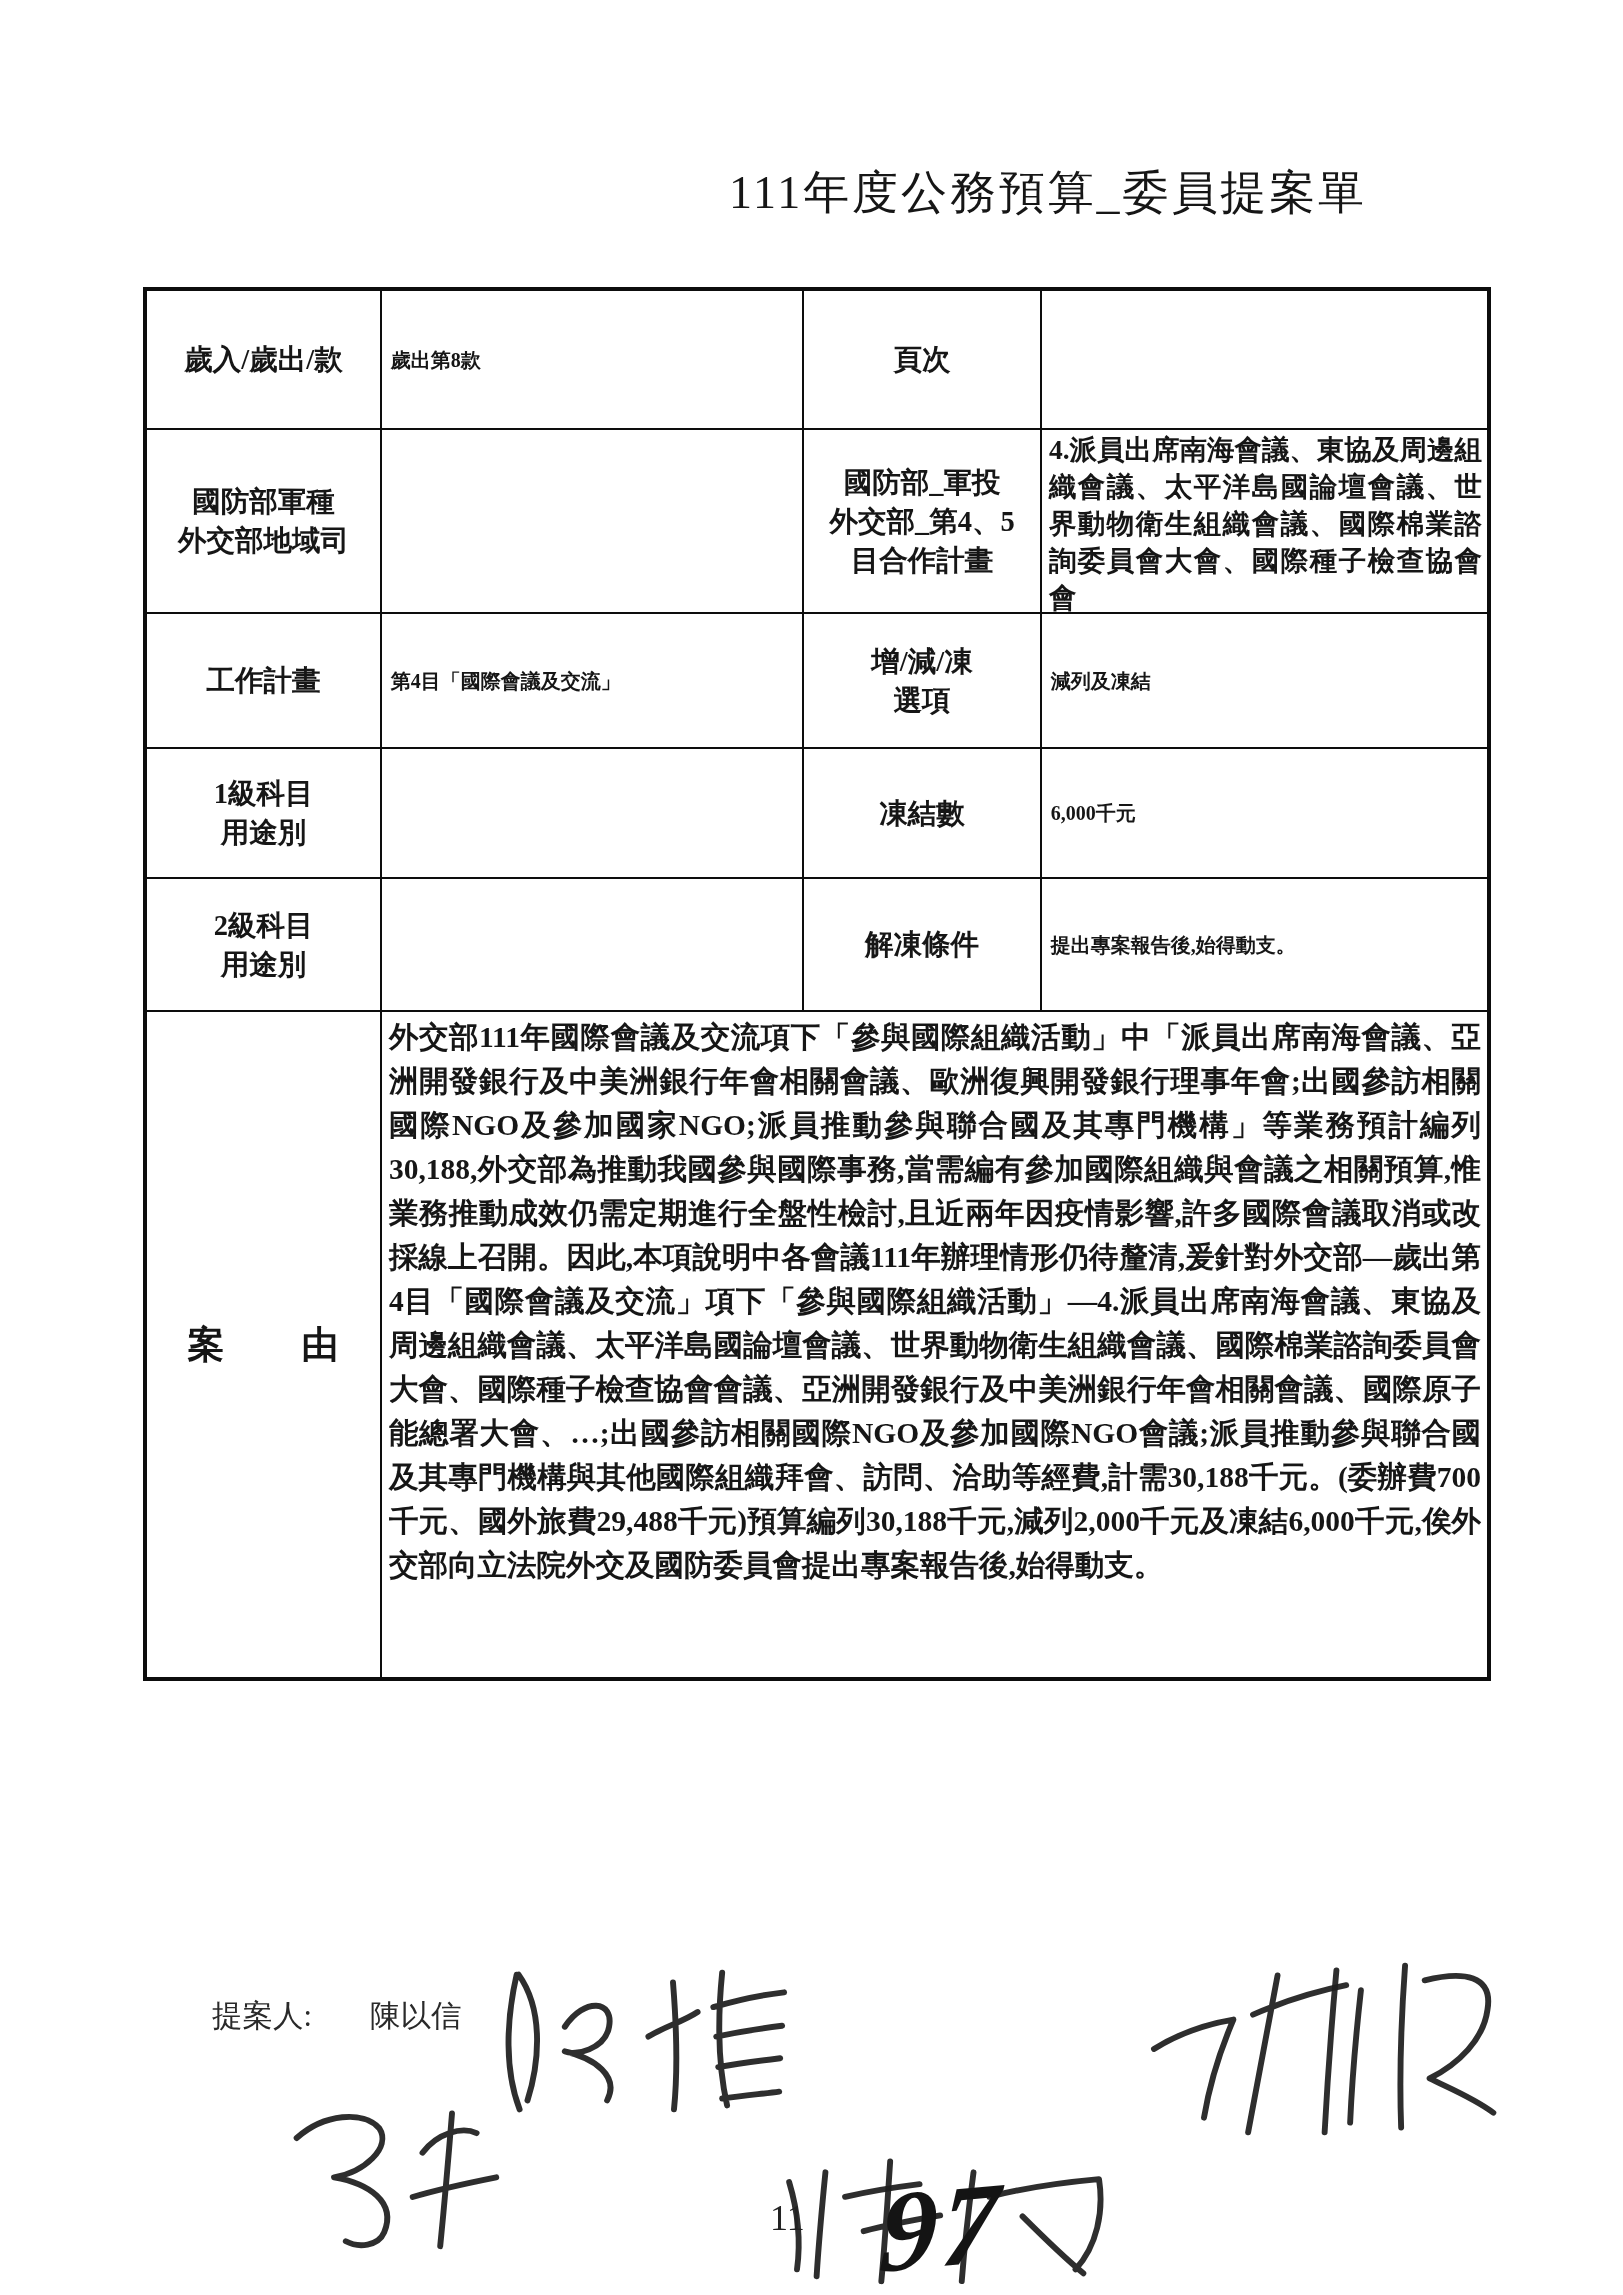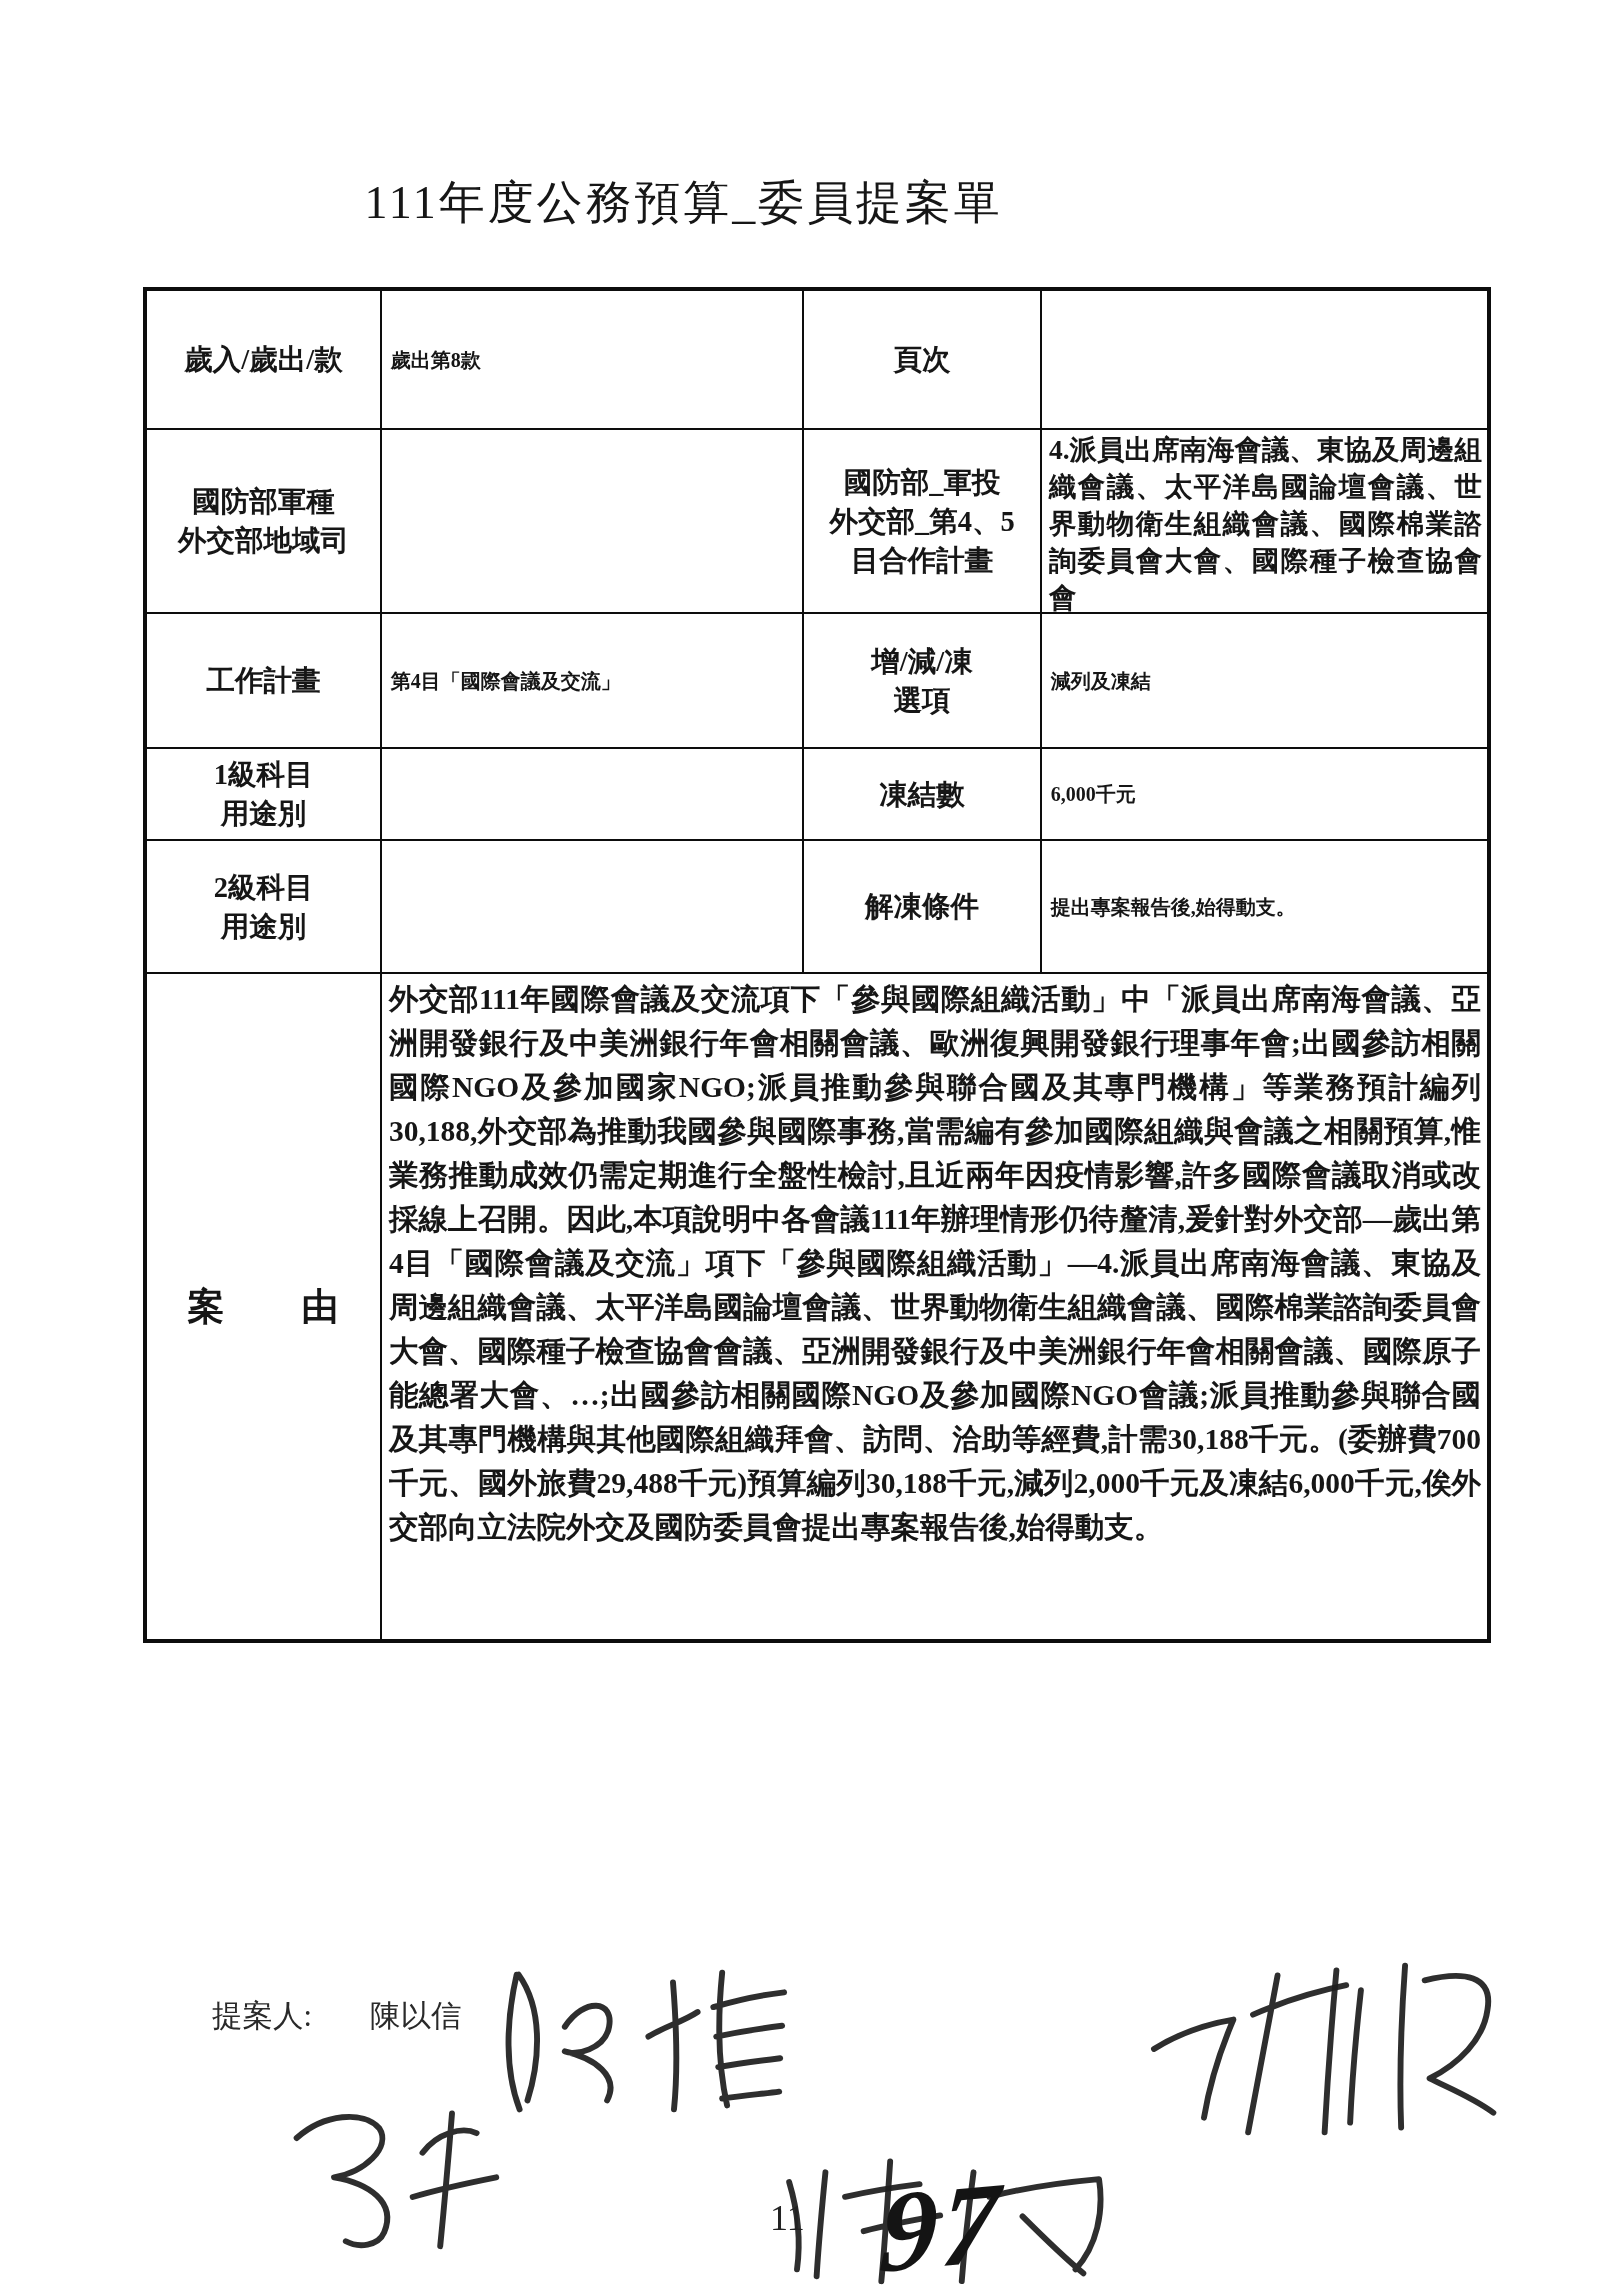--- a/index.html
+++ b/index.html
@@ -5,22 +5,22 @@
   html,body{margin:0;padding:0;background:#e8e8e8;}
   .page{
     position:relative;
     width:1623px;height:2295px;
     background:#ffffff;
     font-family:"Liberation Serif","DejaVu Serif",serif;
     color:#161616;
     overflow:hidden;
   }
   .doc-title{
-    position:absolute;left:0;top:172px;width:1367px;
-    text-align:center;
+    position:absolute;left:0;top:162px;width:1367px;
+    text-align:right;
     font-size:46px;letter-spacing:2.9px;
     font-weight:400;
   }
   table.form{
     position:absolute;left:143px;top:287px;
     width:1345px;
     border-collapse:collapse;
     table-layout:fixed;
     font-weight:bold;
   }
@@ -107,21 +107,21 @@
         <div class="cellclip">4.派員出席南海會議、東協及周邊組織會議、太平洋島國論壇會議、世界動物衛生組織會議、國際棉業諮詢委員會大會、國際種子檢查協會會</div>
       </td>
     </tr>
     <tr style="height:135px">
       <td class="lbl">工作計畫</td>
       <td class="val">第4目「國際會議及交流」</td>
       <td class="lbl preline">增/減/凍
 選項</td>
       <td class="val">減列及凍結</td>
     </tr>
-    <tr style="height:92px">
+    <tr style="height:130px">
       <td class="lbl preline">1級科目
 用途別</td>
       <td class="val"></td>
       <td class="lbl">凍結數</td>
       <td class="val">6,000千元</td>
     </tr>
     <tr style="height:133px">
       <td class="lbl preline">2級科目
 用途別</td>
       <td class="val"></td>

